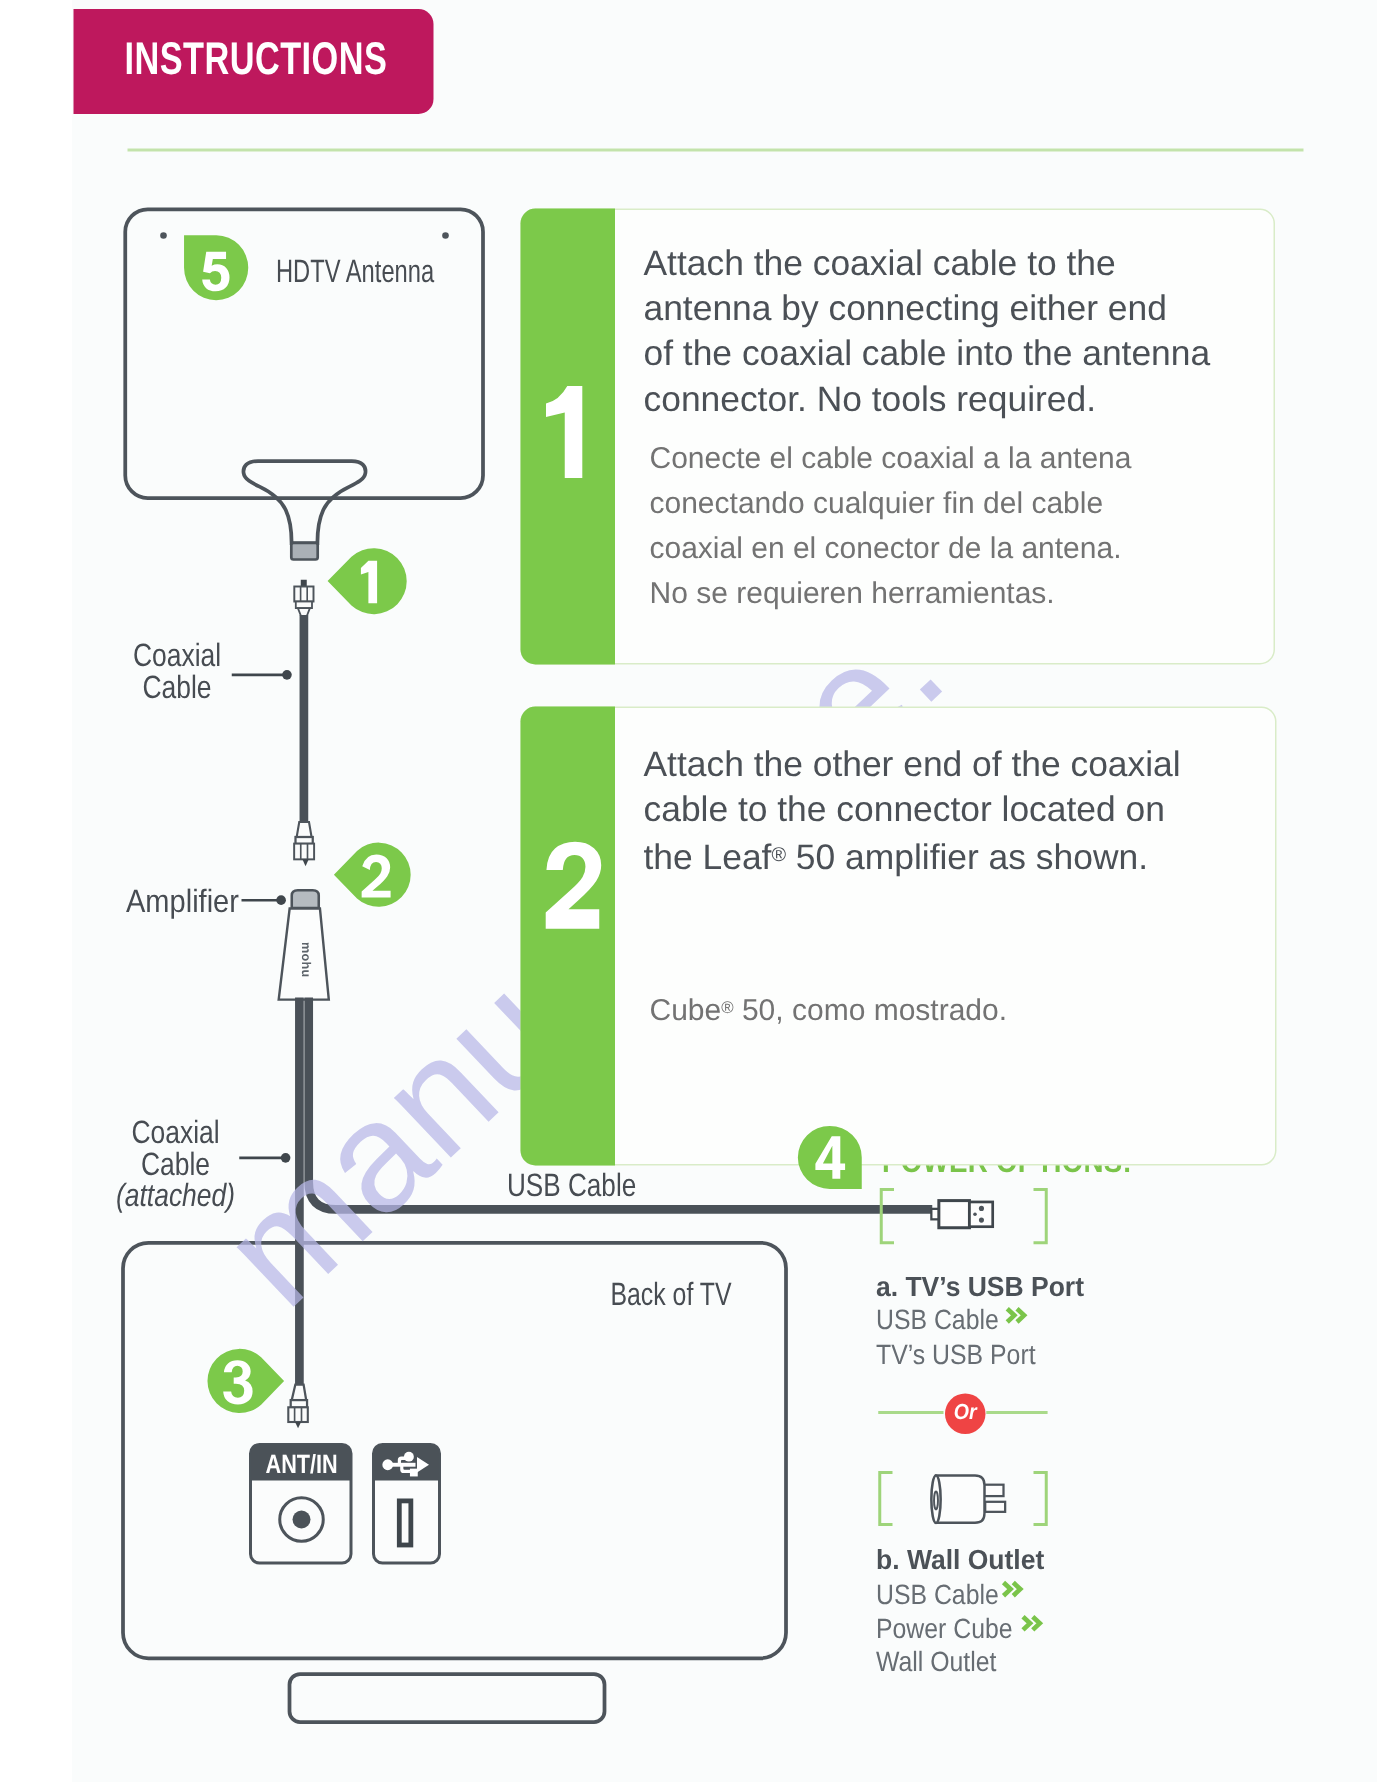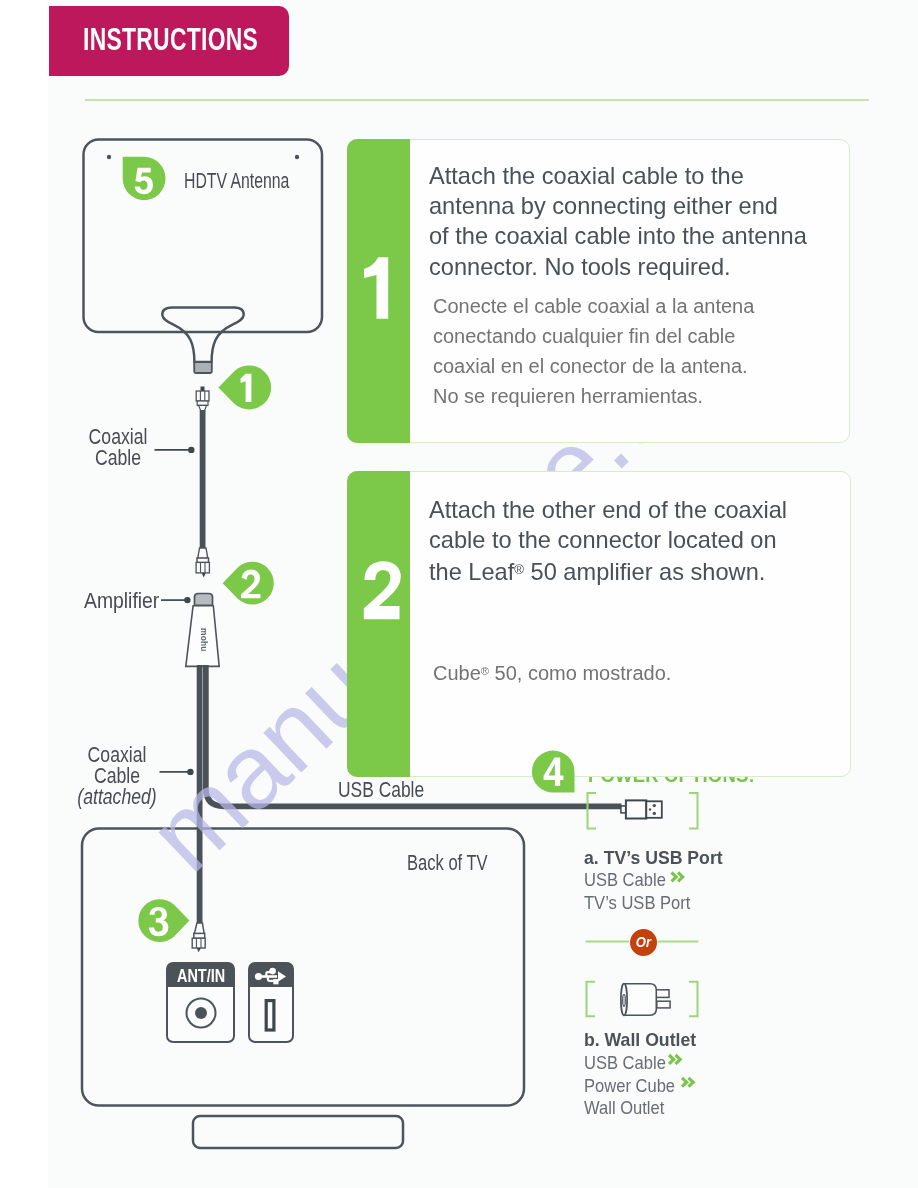--- a/index.html
+++ b/index.html
@@ -26,21 +26,21 @@
   .lblc{text-align:center;transform-origin:center top !important;}
 
   
   .po-title{position:absolute;color:#7ac44a;font-size:21px;font-weight:bold;letter-spacing:0.2px;
     transform:scaleX(0.88);transform-origin:left top;white-space:nowrap;}
   .po-h{position:absolute;color:#4b5157;font-size:18.4px;font-weight:bold;white-space:nowrap;
     line-height:1;transform:scaleX(0.96);transform-origin:left top;}
   .po-l{position:absolute;color:#676d73;font-size:18.6px;white-space:nowrap;
     line-height:1;transform:scaleX(0.89);transform-origin:left top;}
 
-  .or-badge{position:absolute;width:27px;height:27px;border-radius:50%;background:#c2410c;
+  .or-badge{position:absolute;width:27px;height:27px;border-radius:50%;background:#ef4444;
     display:flex;align-items:center;justify-content:center;}
   .or-badge span{color:#ffffff;font-size:14.5px;font-weight:bold;font-style:italic;line-height:1;
     transform:scaleX(0.9);}
 
   svg.diagram{position:absolute;left:0;top:0;width:918px;height:1188px;overflow:visible;}
   .dk{fill:none;stroke:#4d545b;stroke-width:2.5;}
   .cablestroke{fill:none;stroke:#4a5158;stroke-width:5.8;stroke-linecap:butt;}
   .wm{position:absolute;color:#b8b8e8;opacity:0.72;font-size:104px;font-family:"Liberation Sans",sans-serif;
     transform:rotate(-43.5deg);transform-origin:left bottom;white-space:nowrap;letter-spacing:0px;pointer-events:none;}
 </style>

